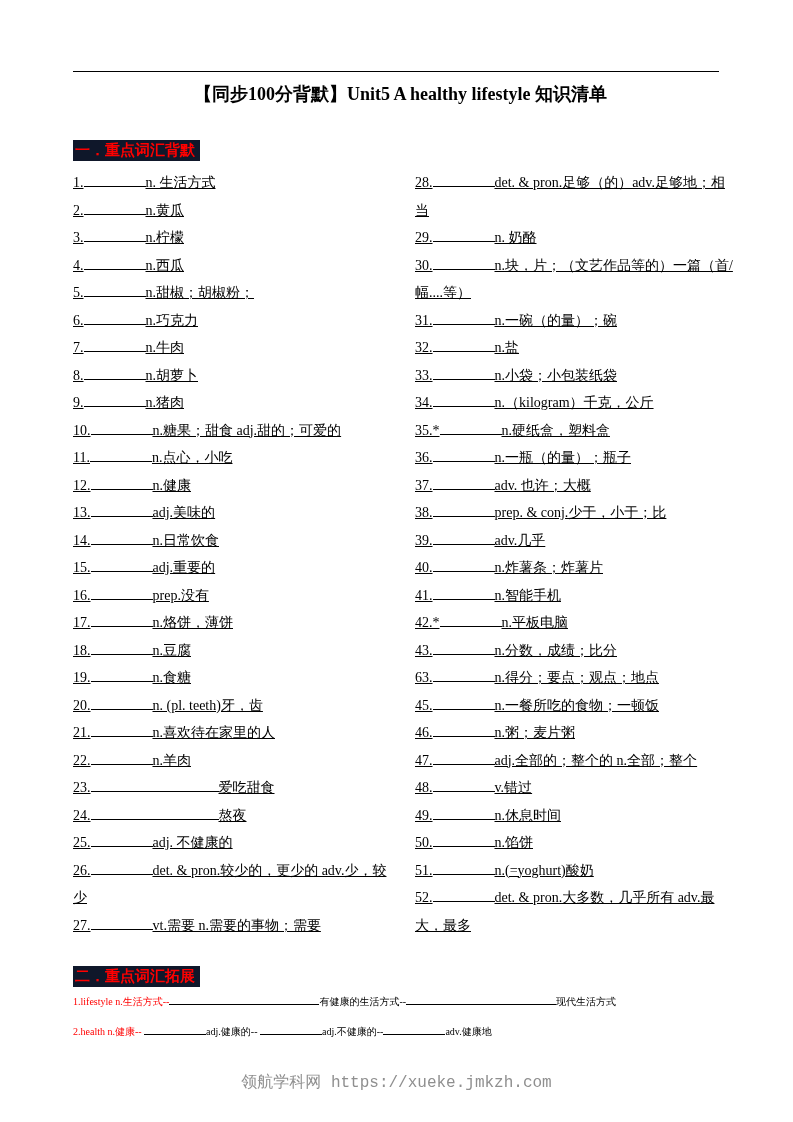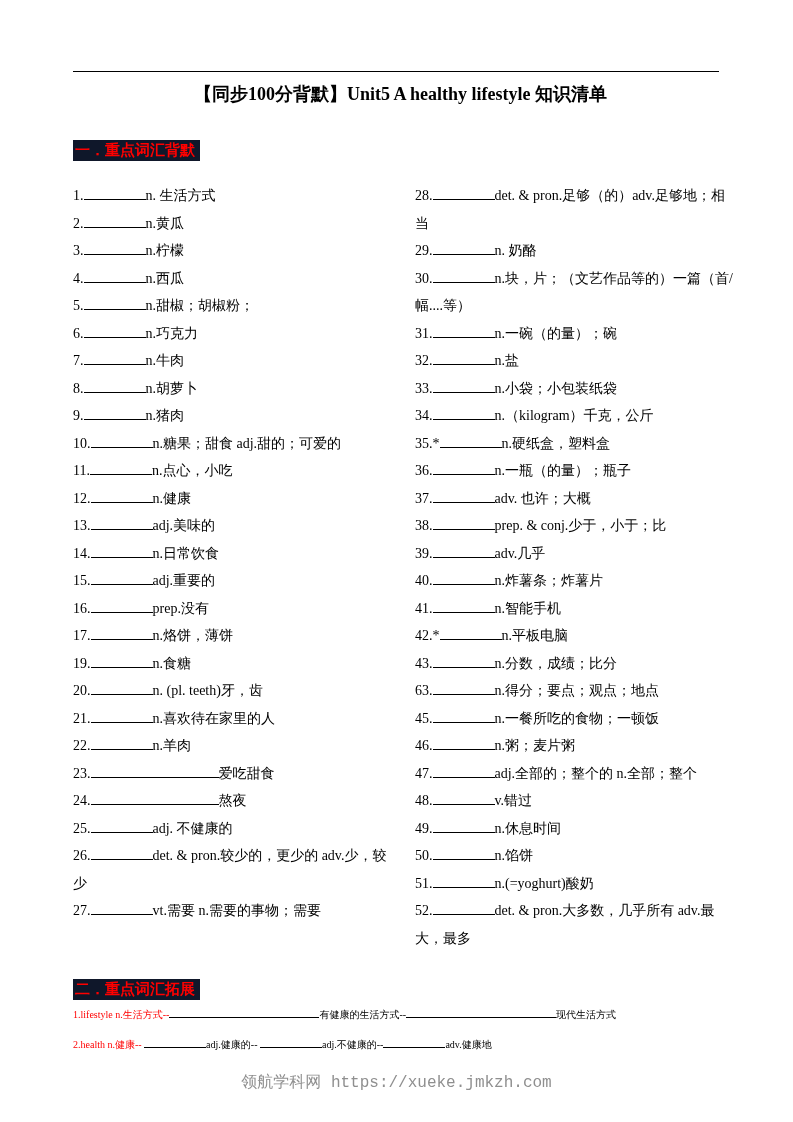--- a/index.html
+++ b/index.html
@@ -17,21 +17,21 @@
     position:absolute; top:78px; left:0; width:793px;
     text-align:center; font-size:18px; font-weight:bold; margin:4px;
   }
   .content { position:absolute; left:73px; top:140px; width:660px; }
   .sec-header {
     display:inline-block;
     background:#0f172a; color:#ff0000;
     font-weight:bold; font-size:15px;
     padding:1px 5px 1px 2px;
   }
-  .cols { display:flex; gap:24px; margin-top:21px; }
+  .cols { display:flex; gap:24px; margin-top:8px;text-decoration:underline; }
   .col { width:318px; font-size:14px; line-height:27.5px; }
   .item { text-align:left; }
   .blank {
     display:inline-block;
     border-bottom:1px solid #000;
     height:13px;
     vertical-align:baseline;
   }
   .w-s { width:62px; }
   .w-m { width:128px; }
@@ -67,20 +67,21 @@
           <div class="item"><span>8.</span><span class="blank w-s"></span><span>n.胡萝卜</span></div>
           <div class="item"><span>9.</span><span class="blank w-s"></span><span>n.猪肉</span></div>
           <div class="item"><span>10.</span><span class="blank w-s"></span><span>n.糖果；甜食 adj.甜的；可爱的</span></div>
           <div class="item"><span>11.</span><span class="blank w-s"></span><span>n.点心，小吃</span></div>
           <div class="item"><span>12.</span><span class="blank w-s"></span><span>n.健康</span></div>
           <div class="item"><span>13.</span><span class="blank w-s"></span><span>adj.美味的</span></div>
           <div class="item"><span>14.</span><span class="blank w-s"></span><span>n.日常饮食</span></div>
           <div class="item"><span>15.</span><span class="blank w-s"></span><span>adj.重要的</span></div>
           <div class="item"><span>16.</span><span class="blank w-s"></span><span>prep.没有</span></div>
           <div class="item"><span>17.</span><span class="blank w-s"></span><span>n.烙饼，薄饼</span></div>
+          <div class="item"><span>18.</span><span class="blank w-s"></span><span>n.豆腐</span></div>
           <div class="item"><span>19.</span><span class="blank w-s"></span><span>n.食糖</span></div>
           <div class="item"><span>20.</span><span class="blank w-s"></span><span>n. (pl. teeth)牙，齿</span></div>
           <div class="item"><span>21.</span><span class="blank w-s"></span><span>n.喜欢待在家里的人</span></div>
           <div class="item"><span>22.</span><span class="blank w-s"></span><span>n.羊肉</span></div>
           <div class="item"><span>23.</span><span class="blank w-m"></span><span>爱吃甜食</span></div>
           <div class="item"><span>24.</span><span class="blank w-m"></span><span>熬夜</span></div>
           <div class="item"><span>25.</span><span class="blank w-s"></span><span>adj. 不健康的</span></div>
           <div class="item"><span>26.</span><span class="blank w-s"></span><span>det. &amp; pron.较少的，更少的 adv.少，较少</span></div>
           <div class="item"><span>27.</span><span class="blank w-s"></span><span>vt.需要 n.需要的事物；需要</span></div>
         </div>

